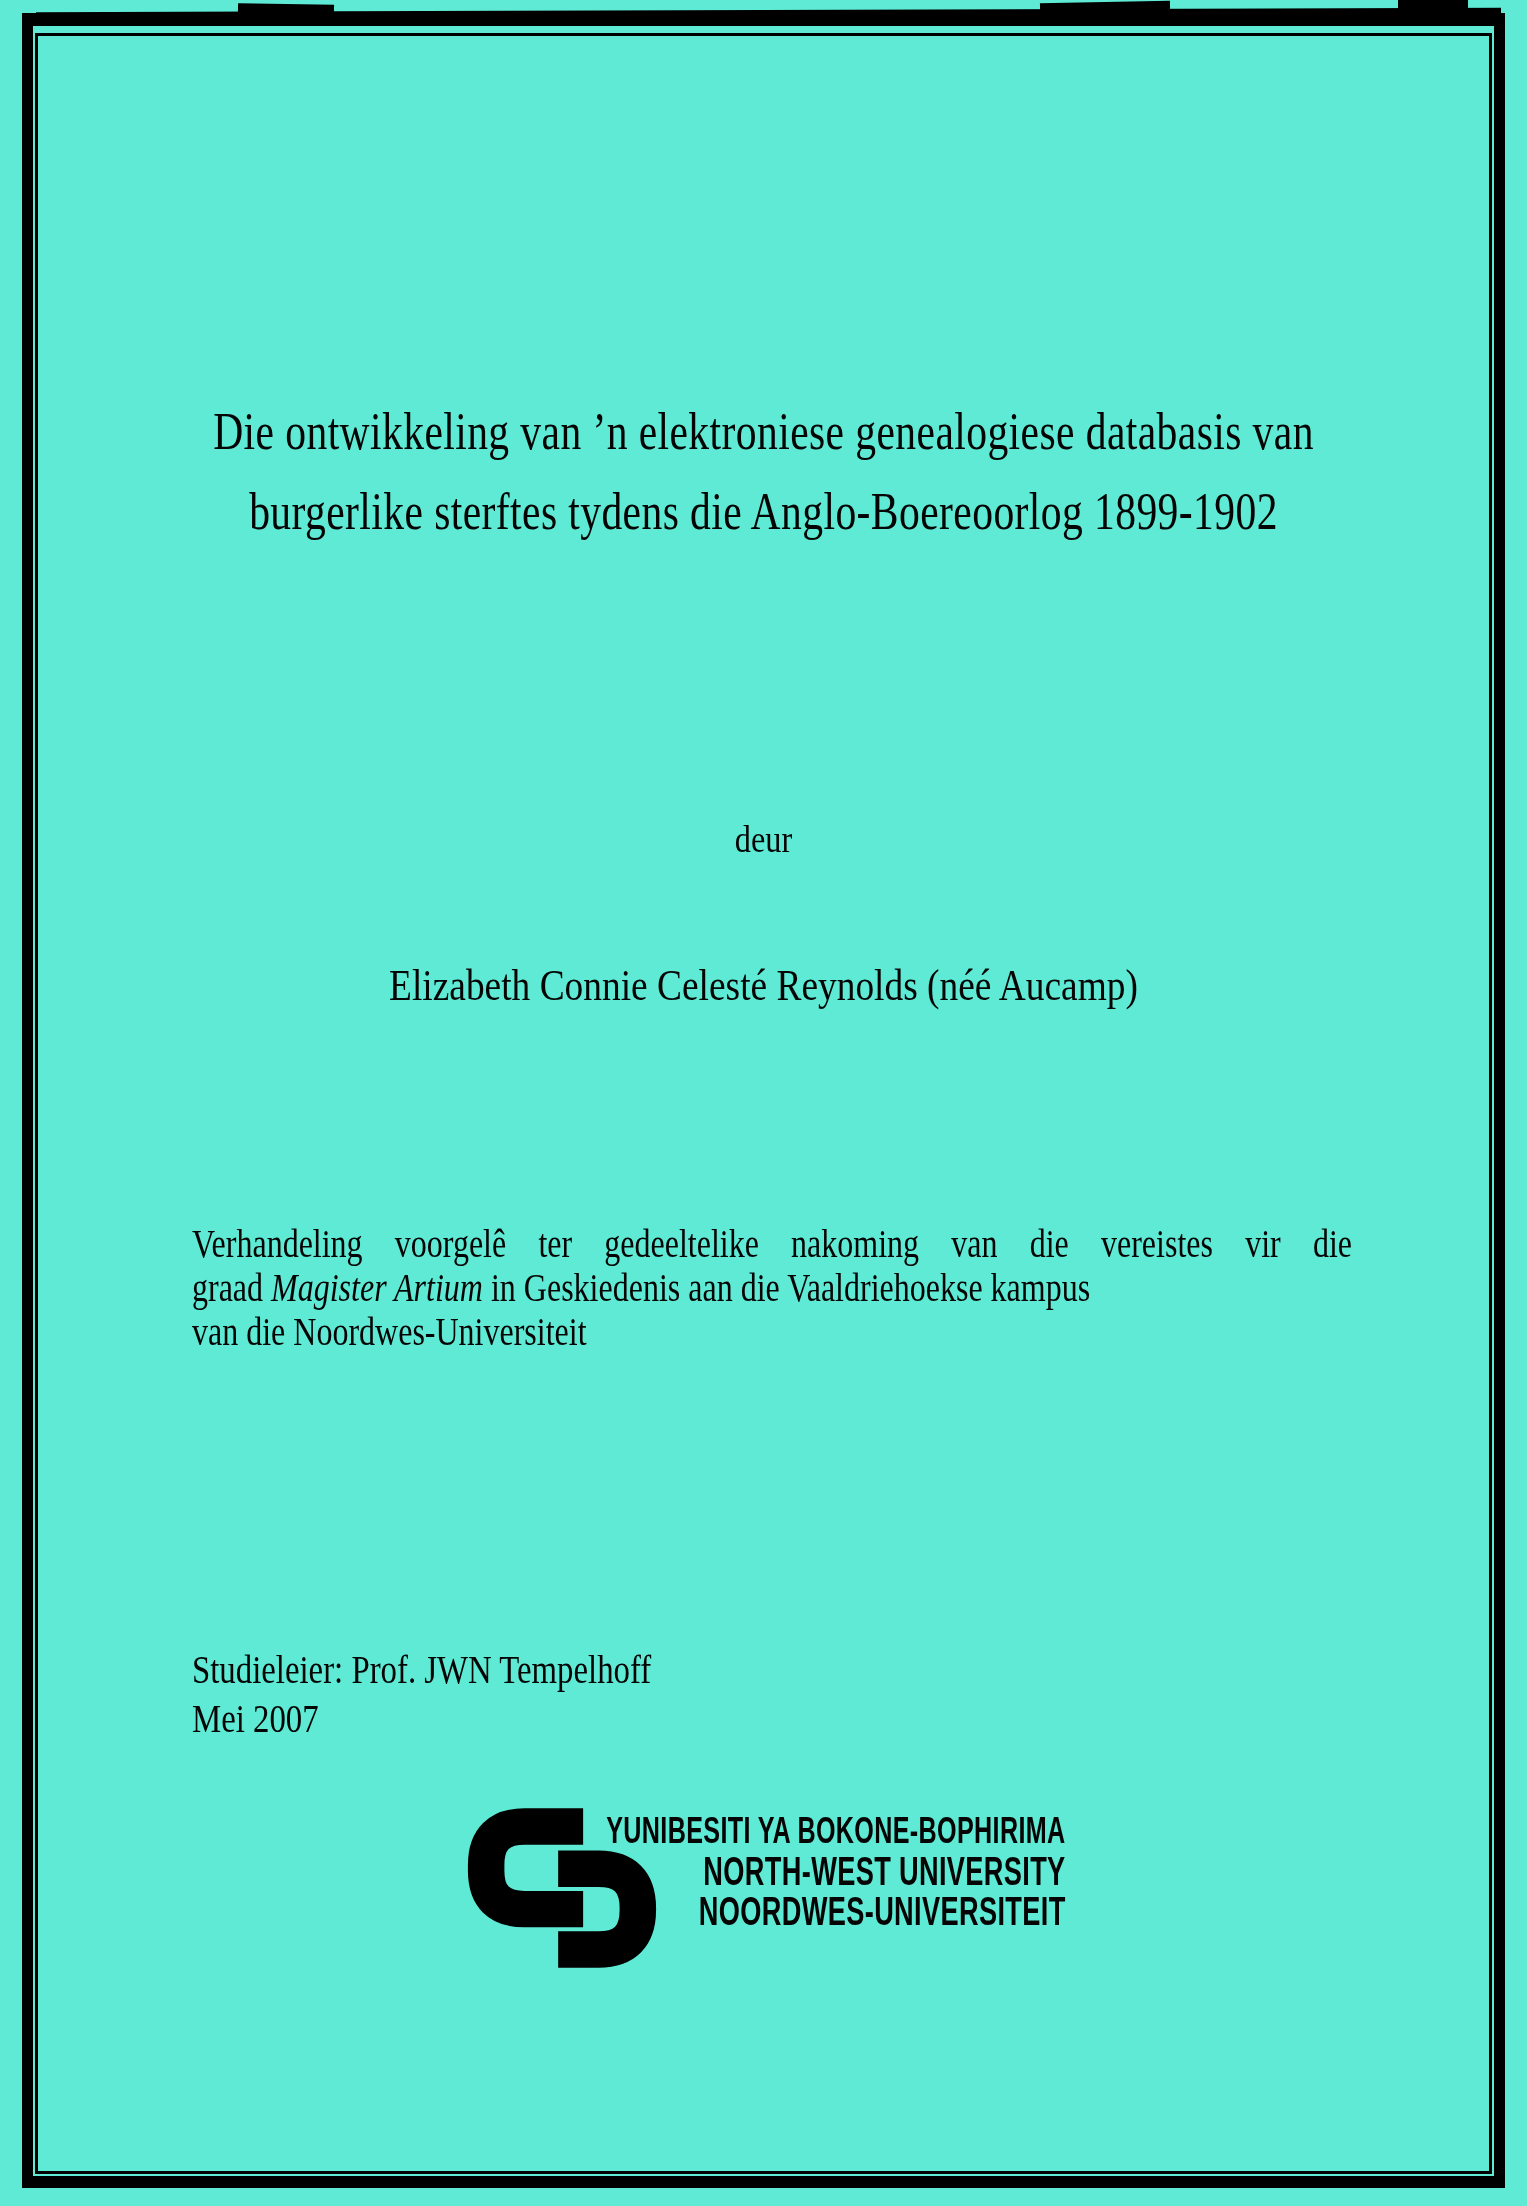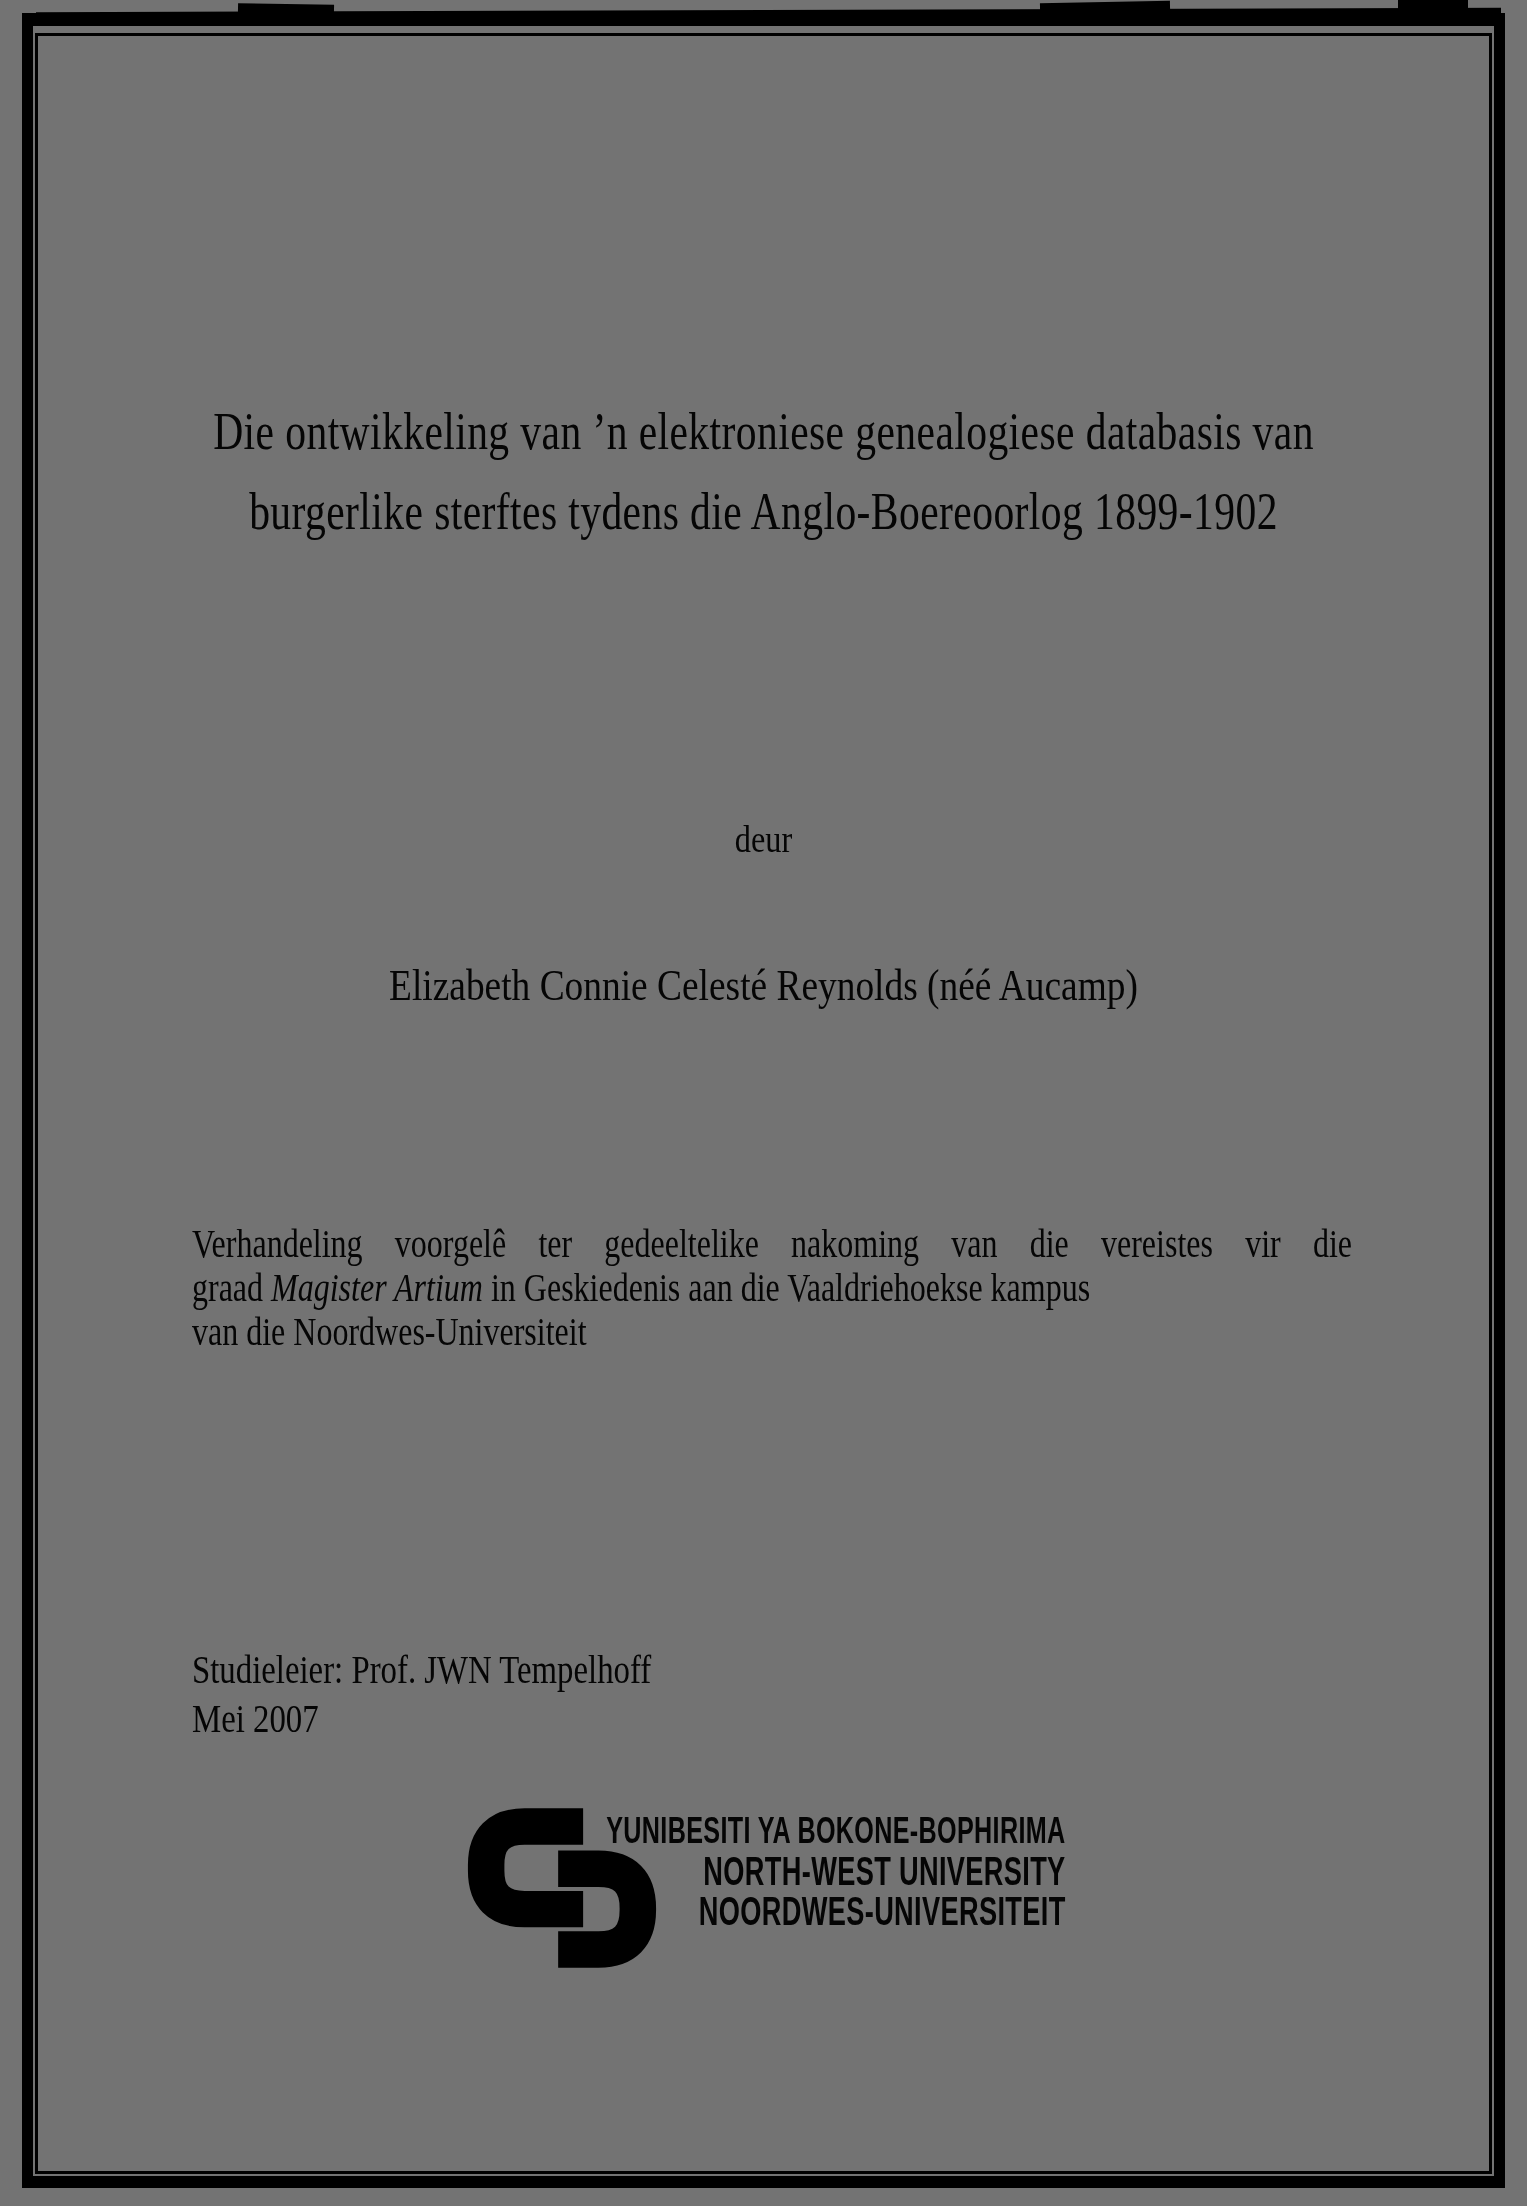--- a/index.html
+++ b/index.html
@@ -1,20 +1,20 @@
 <!DOCTYPE html>
 <html><head>
 <meta charset="utf-8">
 <style>
   html, body { margin: 0; padding: 0; background: #e8e8e8; }
   .page {
     position: relative;
     width: 1527px;
     height: 2206px;
-    background: #737373;
+    background: #5eead4;
     overflow: hidden;
     font-family: "Liberation Serif", serif;
     color: #050505;
   }
 
   
   .scan-strip { position: absolute; background: #000; }
   .scan-strip.s1 { left: 36px; top: 10px; width: 1465px; height: 11px; transform: rotate(-0.18deg); }
   .scan-strip.s2 { left: 238px; top: 4px; width: 96px; height: 10px; transform: rotate(1deg); }
   .scan-strip.s3 { left: 1040px; top: 2px; width: 130px; height: 9px; transform: rotate(-1deg); }

